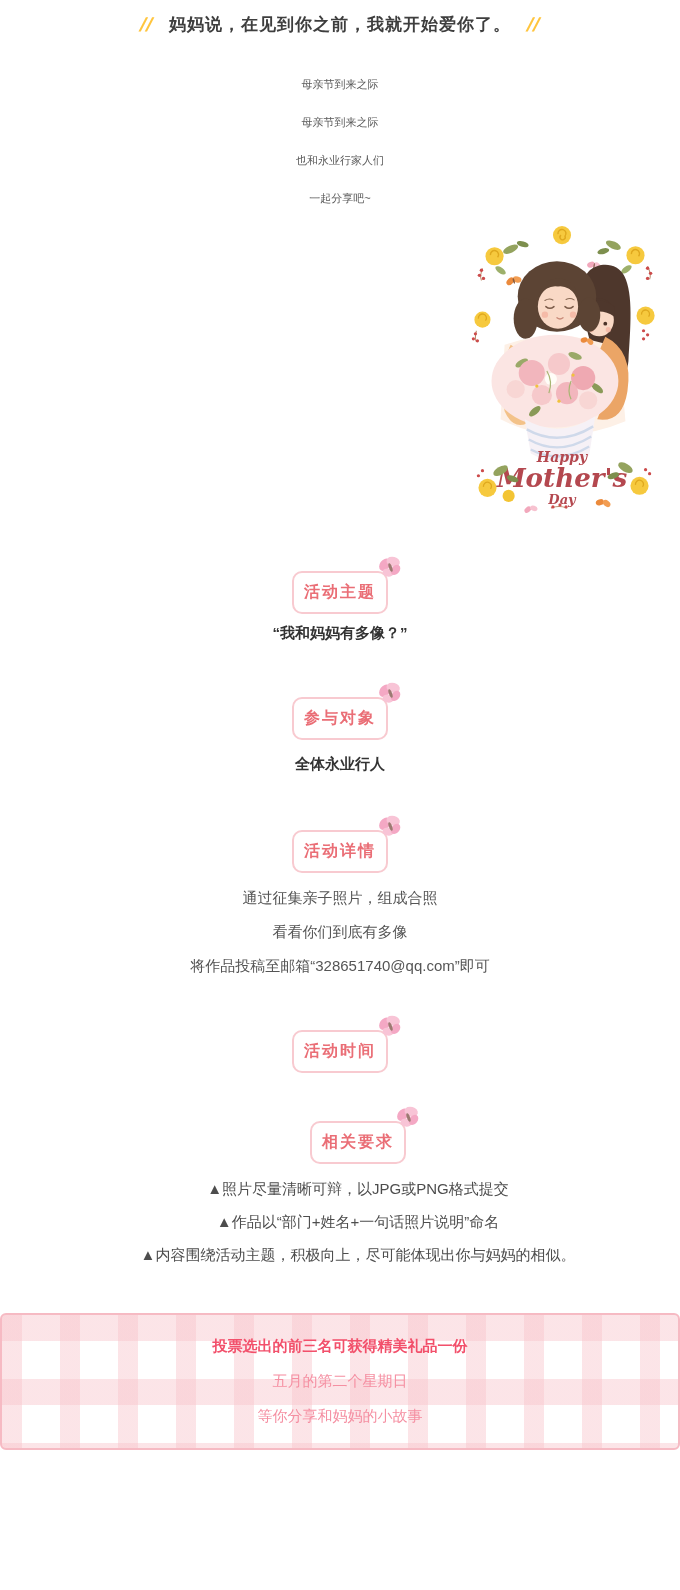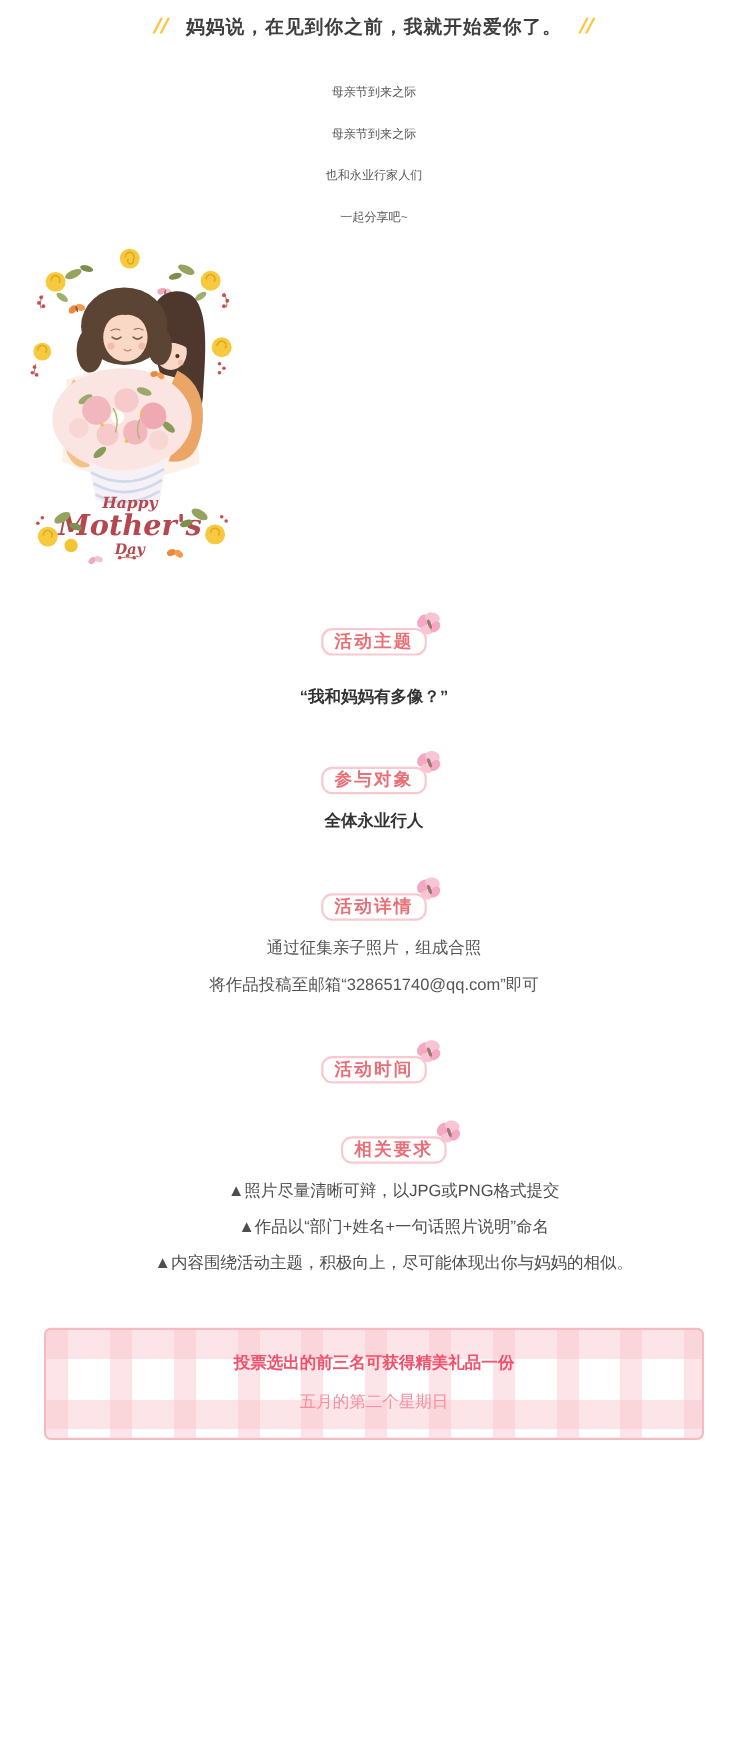--- a/index.html
+++ b/index.html
@@ -10,46 +10,46 @@
   
   .hdr { margin-top:13px; display:flex; justify-content:center; align-items:center; gap:16px; }
   .slash { color:#ffc53d; font-weight:800; font-style:italic; font-size:19px; letter-spacing:1px; transform:skewX(-8deg); }
   .hdr-title { font-size:17px; font-weight:bold; color:#3e3e3e; letter-spacing:1px; }
 
   
   .intro { margin-top:29px; text-align:center; }
   .intro p { line-height:38px; font-size:11px; color:#595959; }
 
   
-  .illo { margin-top:5px; display:flex; justify-content:flex-start;text-decoration:underline; }
+  .illo { margin-top:5px; display:flex; justify-content:flex-end;text-decoration:underline; }
   .illo svg { width:236px; height:292px; }
   .script-sm { font-family:"DejaVu Serif","Liberation Serif",serif; font-style:italic; font-weight:bold; }
 
   
   .section { display:flex; flex-direction:column; align-items:center; }
   .pill-wrap { position:relative; }
-  .pill { width:96px; height:25px; border:2px solid #f8cad0; border-radius:10px; background:#fff;
+  .pill { width:96px; height:43px; border:2px solid #f8cad0; border-radius:10px; background:#fff;
           display:flex; align-items:center; justify-content:center; }
   .pill span { color:#ea6e76; font-size:16px; font-weight:bold; letter-spacing:2px; }
   .butterfly { position:absolute; top:-17px; right:-16px; width:27px; height:27px; }
   .line { font-size:15px; color:#555; text-align:center; }
   .bold { font-weight:bold; color:#333; }
   .sec-theme   { margin-top:57px; }
-  .sec-theme   .line  { margin-top:28px; }
+  .sec-theme   .line  { margin-top:10px; }
   .sec-target  { margin-top:54px; }
   .sec-target  .line  { margin-top:15px; }
   .sec-detail  { margin-top:56px; }
   .sec-time    { margin-top:47px; }
   .sec-require { margin-top:48px;padding-left:36px; }
   .lines { margin-top:8px; }
   .lines p { line-height:34px; }
   .sec-require .lines p { line-height:33px; color:#4d4d4d; }
 
   
-  .footer { margin:42px auto 28px; width:600px; border:2px solid #f6bac3; border-radius:6px;
+  .footer { margin:42px auto 28px; width:680px; border:2px solid #f6bac3; border-radius:6px;
             padding:13px 0 15px; text-align:center; background-color:#fff;
             background-image:
               repeating-linear-gradient(90deg,  rgba(248,196,203,.45) 0 20px, rgba(255,255,255,0) 20px 58px),
               repeating-linear-gradient(180deg, rgba(248,196,203,.45) 0 26px, rgba(255,255,255,0) 26px 64px); }
   .footer p { line-height:35px; font-size:15px; }
   .footer .f-main { color:#f2506b; font-weight:bold; }
   .footer .f-sub  { color:#f58fa2; }
 </style>
 </head>
 <body>
@@ -258,20 +258,21 @@
           <ellipse cx="8" cy="8" rx="6" ry="4.4" fill="#f4a8c4" transform="rotate(-35 8 8)"></ellipse>
           <ellipse cx="16" cy="8" rx="6" ry="4.4" fill="#f8c4d6" transform="rotate(35 16 8)"></ellipse>
           <ellipse cx="8.5" cy="15.5" rx="5" ry="3.6" fill="#f8c4d6" transform="rotate(30 8.5 15.5)"></ellipse>
           <ellipse cx="15.5" cy="15.5" rx="5" ry="3.6" fill="#f4a8c4" transform="rotate(-30 15.5 15.5)"></ellipse>
           <ellipse cx="12" cy="12" rx="1.4" ry="4" fill="#9c7a72"></ellipse>
         </g>
       </svg>
     </div>
     <div class="lines">
       <p class="line">通过征集亲子照片，组成合照</p>
+      <p class="line">看看你们到底有多像</p>
       <p class="line">将作品投稿至邮箱“328651740@qq.com”即可</p>
     </div>
   </div>
 
   <div class="section sec-time">
     <div class="pill-wrap">
       <div class="pill">
         <span>活动时间</span>
       </div>
       <svg class="butterfly" viewBox="0 0 24 24">
@@ -304,15 +305,16 @@
     <div class="lines">
       <p class="line">▲照片尽量清晰可辩，以JPG或PNG格式提交</p>
       <p class="line">▲作品以“部门+姓名+一句话照片说明”命名</p>
       <p class="line">▲内容围绕活动主题，积极向上，尽可能体现出你与妈妈的相似。</p>
     </div>
   </div>
 
   <div class="footer">
     <p class="f-main">投票选出的前三名可获得精美礼品一份</p>
     <p class="f-sub">五月的第二个星期日</p>
+    <p class="f-sub">等你分享和妈妈的小故事</p>
   </div>
 
 </div>
 
 </body></html>

